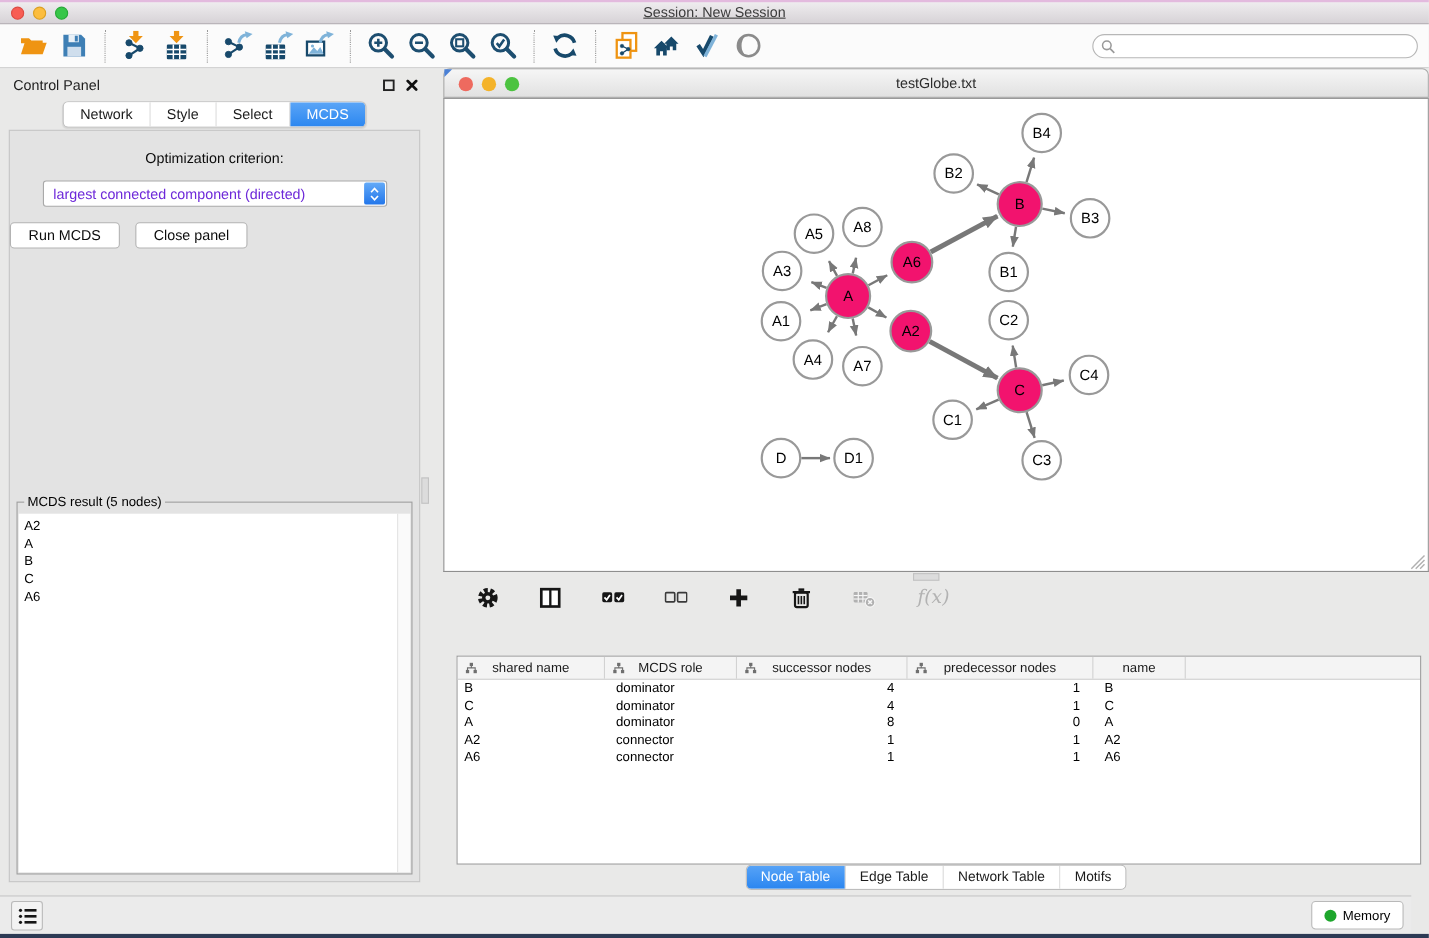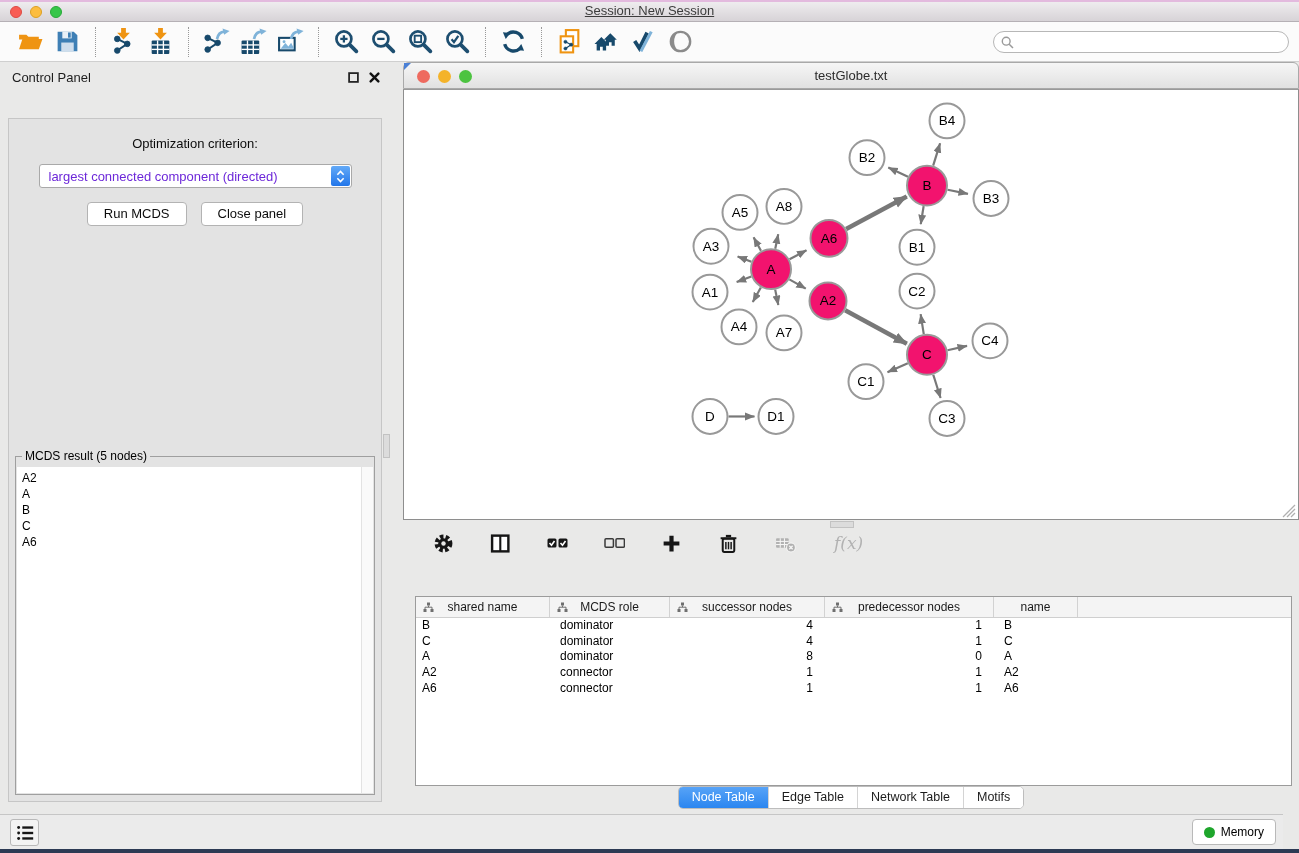--- a/index.html
+++ b/index.html
@@ -34,21 +34,21 @@
   .winbtn { width:12px; height:12px; display:flex; align-items:center; justify-content:center; }
   .cp-tabs { display:flex; justify-content:center; }
   .tabgroup { display:flex; border:1px solid #c3c3c3; border-radius:5px; overflow:hidden; background:#fff; box-shadow:0 1px 1px rgba(0,0,0,.08); }
   .seg-tab { padding:3px 15px 4px; font-size:13px; color:#1c1c1c; background:#fff; border-right:1px solid #d4d4d4; }
   .seg-tab:last-child { border-right:none; }
   .seg-tab.active { background:linear-gradient(#5aa5f7,#2c87f0); color:#fff; }
   .cp-body { position:absolute; left:8px; right:8px; top:56px; bottom:12px; border:1px solid #c6c6c6; background:#e3e3e3; }
   .opt-label { text-align:center; margin-top:17px; font-size:13px; color:#0c0c0c; }
   .selectbox { width:313px; height:24px; margin:13px auto 0; background:#fff; border:1px solid #a9a9a9; border-radius:3px; position:relative; font-size:13px; color:#6d28d9; display:flex; align-items:center; padding-left:9px; }
   .stepper { position:absolute; right:1px; top:1px; bottom:1px; width:19px; border-radius:2px; background:linear-gradient(#63aaf8,#2276ea); display:flex; flex-direction:column; align-items:center; justify-content:center; gap:1px; }
-  .btn-row { display:flex; justify-content:center; gap:14px; margin-top:14px; }
+  .btn-row { display:flex; gap:14px; margin-top:14px; }
   .pushbtn { background:#fff; border:1px solid #b3b3b3; border-radius:4px; padding:3px 16px 4px; font-size:13px; color:#0c0c0c; }
   .result-box { position:absolute; left:6px; right:6px; top:337px; bottom:6px; border:1px solid #9f9f9f; background:#e3e3e3; }
   .result-legend { position:absolute; top:-8px; left:6px; background:#e3e3e3; padding:0 3px; font-size:12px; color:#000; }
   .result-list { position:absolute; left:1px; right:13px; top:10px; bottom:1px; background:#fff; font-size:12px; color:#000; padding-top:3px; overflow:hidden; }
   .result-item { line-height:16px; padding-left:5px; }
   .result-scroll { position:absolute; right:1px; top:10px; bottom:1px; width:12px; background:#fafafa; border-left:1px solid #e3e3e3; }
 
   
   #right-area { flex:1; position:relative; }
   .net-window { position:absolute; left:13px; top:0; right:0; height:458px; }
@@ -277,20 +277,28 @@
             <svg width="11" height="11" viewBox="0 0 10 10">
               <rect x="1" y="1" width="8" height="8" fill="none" stroke="#222" stroke-width="1.6"></rect>
             </svg>
           </span>
         <span class="winbtn">
             <svg width="11" height="11" viewBox="0 0 10 10">
               <path d="M1.5 1.5 L8.5 8.5 M8.5 1.5 L1.5 8.5" stroke="#111" stroke-width="2.2" stroke-linecap="round"></path>
             </svg>
           </span>
       </span>
+    </div>
+    <div class="cp-tabs">
+      <div class="tabgroup" id="cp-tabgroup">
+          <div class="seg-tab">Network</div>
+          <div class="seg-tab">Style</div>
+          <div class="seg-tab">Select</div>
+          <div class="seg-tab active">MCDS</div>
+        </div>
     </div>
     <div class="cp-body">
       <div class="opt-label">Optimization criterion:</div>
       <div class="selectbox">
         <span>largest connected component (directed)</span>
         <span class="stepper">
           <svg width="9" height="6" viewBox="0 0 10 6">
               <path d="M1.5 5 L5 1.2 8.5 5" fill="none" stroke="#fff" stroke-width="1.7"></path>
             </svg>
           <svg width="9" height="6" viewBox="0 0 10 6">

